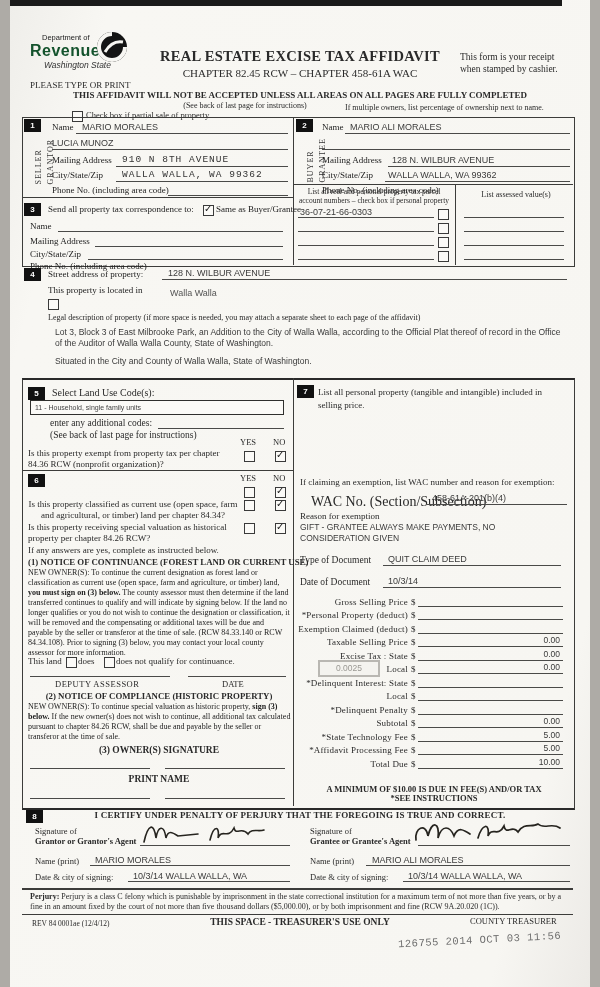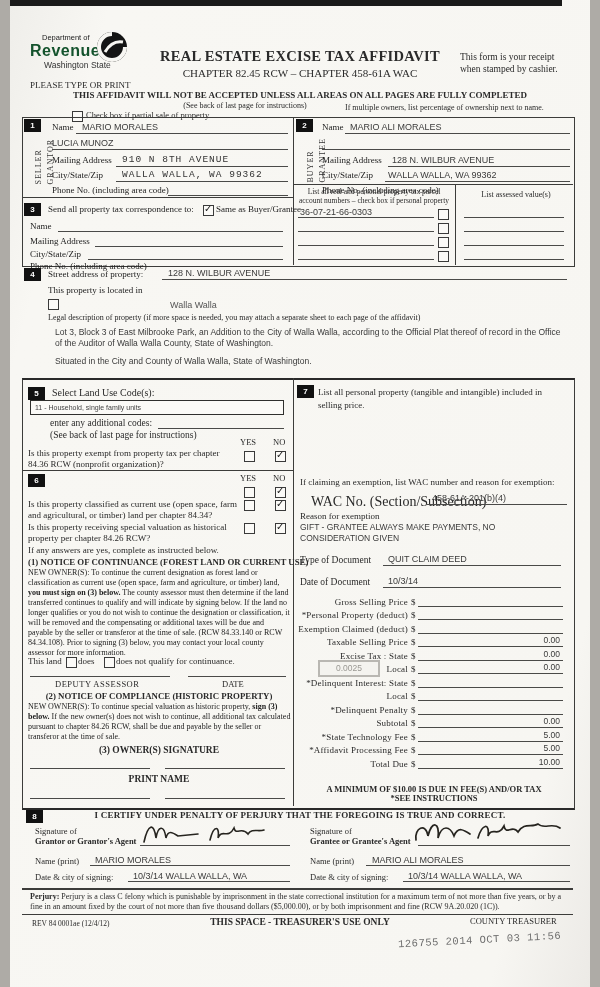--- a/index.html
+++ b/index.html
@@ -5,21 +5,21 @@
   html,body{margin:0;padding:0;}
   #page{position:relative;width:600px;height:987px;background:#aeaba6;overflow:hidden;
         font-family:"Liberation Serif",serif;color:#2a2a2a;}
   .paper{position:absolute;left:10px;top:0;width:580px;height:987px;
          background:linear-gradient(105deg,#efeeea 0%,#f8f7f3 12%,#f7f6f2 88%,#eceae6 100%);}
   .topbar{position:absolute;left:10px;top:0;width:552px;height:6px;background:#1a1a1a;}
   .abs{position:absolute;}
   .ser{font-family:"Liberation Serif",serif;}
   .san{font-family:"Liberation Sans",sans-serif;}
   .b{font-weight:bold;}
-  .i{text-align:center;}
+  .i{font-style:italic;text-align:center;}
   .ctr{text-align:center;}
   .line{position:absolute;border-bottom:1px solid #4a4a48;height:0;}
   .hline{position:absolute;background:#3c3c3a;}
   .vline{position:absolute;background:#3c3c3a;width:1px;}
   .secnum{position:absolute;width:17px;height:13px;background:#111;color:#fff;
           font-family:"Liberation Sans",sans-serif;font-size:8px;font-weight:bold;
           text-align:center;line-height:13px;}
   .cb{position:absolute;width:9px;height:9px;border:1px solid #3a3a3a;background:#fbfaf7;}
   .cb.checked::after{content:"✓";position:absolute;left:0px;top:-3px;font-size:10px;color:#222;
           font-family:"Liberation Sans",sans-serif;}
@@ -164,21 +164,21 @@
   <div class="line" style="left:464px;top:217px;width:100px;"></div>
   <div class="line" style="left:464px;top:231px;width:100px;"></div>
   <div class="line" style="left:464px;top:245px;width:100px;"></div>
   <div class="line" style="left:464px;top:259px;width:100px;"></div>
 
   <div class="secnum" style="left:24px;top:268px;">4</div>
   <div class="abs lbl" style="left:48px;top:269px;">Street address of property:</div>
   <div class="abs val" style="left:168px;top:268px;">128 N. WILBUR AVENUE</div>
   <div class="line" style="left:162px;top:279px;width:405px;"></div>
   <div class="abs lbl" style="left:48px;top:285px;">This property is located in</div>
-  <div class="abs val" style="left:170px;top:300px;color:#555;">Walla Walla</div>
+  <div class="abs val" style="left:170px;top:288px;color:#555;">Walla Walla</div>
   <div class="cb" style="left:48px;top:299px;"></div>
   <div class="abs lbl8" style="left:48px;top:313px;width:510px;">Legal description of property (if more space is needed, you may attach a separate sheet to each page of the affidavit)</div>
   <div class="abs san" style="left:55px;top:327px;width:510px;font-size:8.5px;line-height:11px;color:#3a3a3a;">Lot 3, Block 3 of East Milbrooke Park, an Addition to the City of Walla Walla, according to the Official Plat thereof of record in the Office of the Auditor of Walla Walla County, State of Washington.</div>
   <div class="abs san" style="left:55px;top:356px;font-size:8.5px;color:#3a3a3a;">Situated in the City and County of Walla Walla, State of Washington.</div>
 
   <div class="abs" style="left:22px;top:378px;width:551px;height:428px;border:1px solid #3c3c3a;border-top:2px solid #2a2a2a;border-bottom:2px solid #2a2a2a;"></div>
   <div class="vline" style="left:293px;top:378px;height:428px;"></div>
 
   <div class="secnum" style="left:28px;top:387px;">5</div>
   <div class="abs ser" style="left:52px;top:387px;font-size:10px;">Select Land Use Code(s):</div>
@@ -195,21 +195,21 @@
   <div class="cb checked" style="left:275px;top:451px;"></div>
 
   <div class="hline" style="left:22px;top:470px;width:271px;height:1px;"></div>
   <div class="secnum" style="left:28px;top:474px;">6</div>
   <div class="abs ser" style="left:240px;top:473px;font-size:8.5px;">YES</div>
   <div class="abs ser" style="left:273px;top:473px;font-size:8.5px;">NO</div>
 
   <div class="cb" style="left:244px;top:487px;"></div>
   <div class="cb checked" style="left:275px;top:487px;"></div>
 
-  <div class="abs ser" style="left:28px;top:499px;width:210px;font-size:9px;line-height:11px;">Is this property classified as current use (open space, farm and agricultural, or timber) land per chapter 84.34?</div>
+  <div class="abs ser" style="left:28px;top:499px;width:210px;font-size:9px;line-height:11px;text-align:center;">Is this property classified as current use (open space, farm and agricultural, or timber) land per chapter 84.34?</div>
   <div class="cb" style="left:244px;top:500px;"></div>
   <div class="cb checked" style="left:275px;top:500px;"></div>
 
   <div class="abs ser" style="left:28px;top:522px;width:210px;font-size:9px;line-height:11px;">Is this property receiving special valuation as historical property per chapter 84.26 RCW?</div>
   <div class="cb" style="left:244px;top:523px;"></div>
   <div class="cb checked" style="left:275px;top:523px;"></div>
 
   <div class="abs ser" style="left:28px;top:545px;font-size:9px;">If any answers are yes, complete as instructed below.</div>
   <div class="abs ser b" style="left:28px;top:557px;font-size:8.8px;">(1) NOTICE OF CONTINUANCE (FOREST LAND OR CURRENT USE)</div>
   <div class="abs para" style="left:28px;top:568px;width:262px;">

